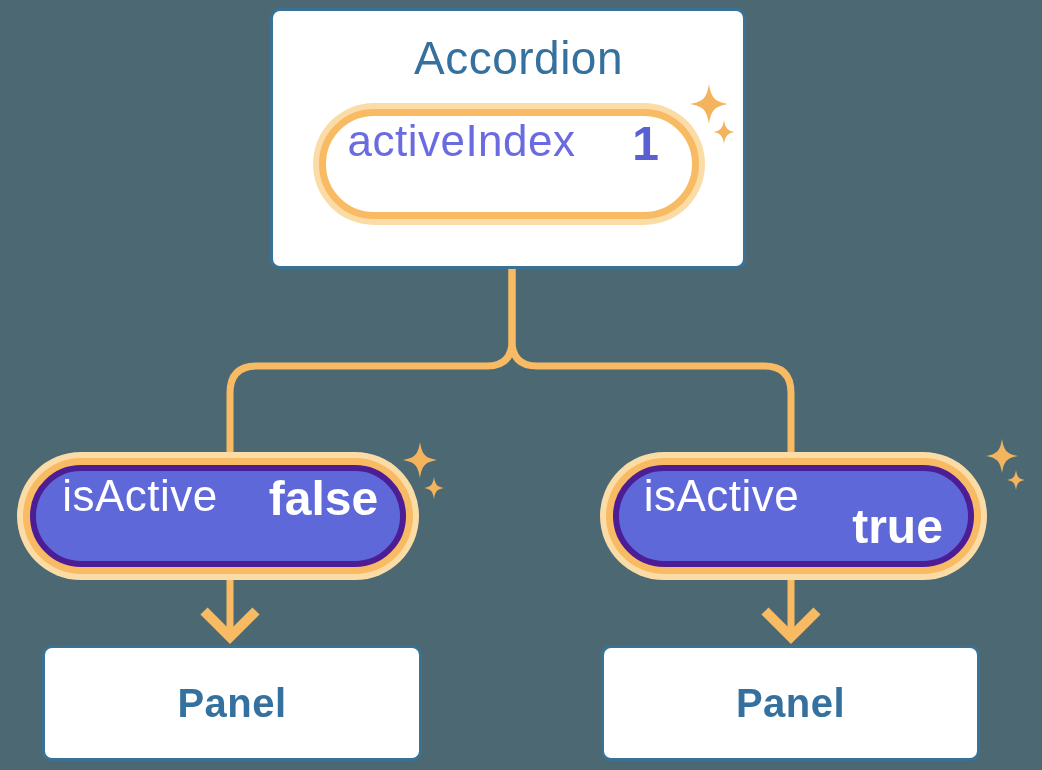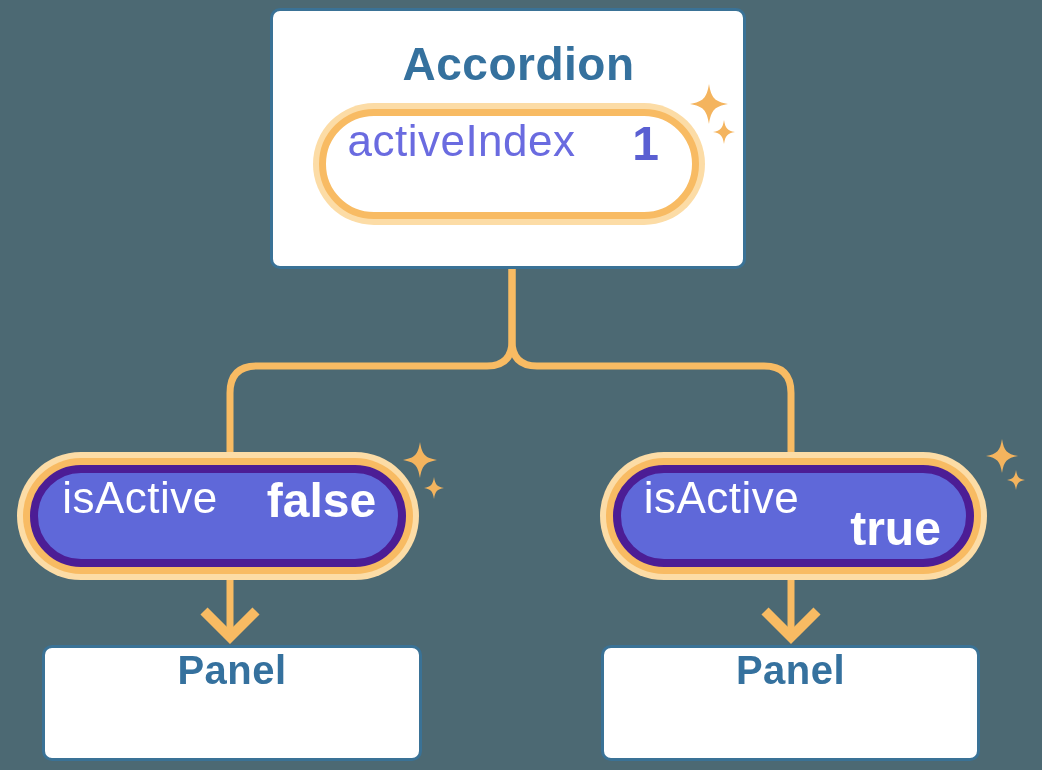--- a/index.html
+++ b/index.html
@@ -10,22 +10,22 @@
   }
   .layer { position:absolute; left:0; top:0; width:1042px; height:770px; pointer-events:none; }
 
   
   .card {
     position:absolute; box-sizing:border-box;
     background:#ffffff; border:3px solid #3a7296; border-radius:10px;
   }
   #accordion-card { left:270px; top:8px; width:476px; height:261px; }
   .card-title {
-    text-align:center; margin-top:26px;
-    font-size:46px; font-weight:700; letter-spacing:0.5px;
+    text-align:center; margin-top:20px;
+    font-size:46px; font-weight:400; letter-spacing:0.5px;
     color:#35719e;
     padding-left:21px;
   }
 
   
   .pill {
     position:absolute; box-sizing:border-box;
     display:flex; align-items:flex-start; border-radius:999px;
   }
   .pill-white {
@@ -33,42 +33,42 @@
     background:#ffffff;
     border:7px solid #f8bb63;
     box-shadow:0 0 0 6px #fcdca6;
   }
   .pill-white .pill-label { color:#6a6be0; }
   .pill-white .pill-divider { width:2px; background:#f8bb63; }
   .pill-white .pill-value { color:#5a5fd2; width:93px; }
 
   .pill-purple {
     background:#5f68d9;
-    border:8px solid #4c1d95;
+    border:6px solid #4c1d95;
     box-shadow:0 0 0 7px #f8bb63, 0 0 0 13px #fcdca6;
   }
   #pill-left  { left:30px;  top:465px; width:376px; height:102px; }
   #pill-right { left:613px; top:465px; width:361px; height:102px; }
   .pill-purple .pill-label { color:#ffffff; }
   .pill-purple .pill-divider { width:3px; background:#ffffff; }
   .pill-purple .pill-value { color:#ffffff; }
   #pill-left  .pill-value { width:153px; }
   #pill-right .pill-value { width:141px;margin-top:28px; }
 
   .pill-label {
     flex:1; display:flex; align-items:center; justify-content:center;
     font-size:44px; letter-spacing:0.5px;
   }
   .pill-value {
     display:flex; align-items:center; justify-content:center;
     font-size:48px; font-weight:700;
   }
 
   
-  .panel { display:flex; justify-content:center; }
+  .panel { display:flex; align-items:center; justify-content:center; }
   #panel-left  { left:42px;  top:645px; width:380px; height:116px; }
   #panel-right { left:601px; top:645px; width:379px; height:116px; }
   .panel-title { font-size:40px; font-weight:600; letter-spacing:0.5px; color:#35719e; }
 </style>
 </head>
 <body>
 
 <svg class="layer" viewBox="0 0 1042 770" xmlns="http://www.w3.org/2000/svg">
   <g stroke="#f8bb63" stroke-width="7" fill="none">
     <path d="M 512 266 L 512 341 Q 512 366 487 366 L 257 366 Q 230 366 230 393 L 230 633" stroke-linecap="round"></path>

